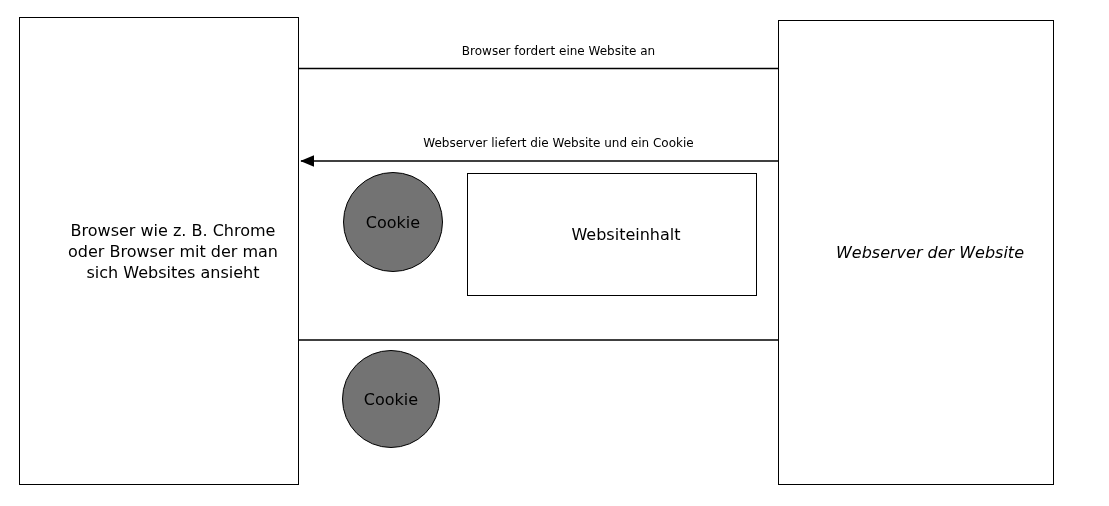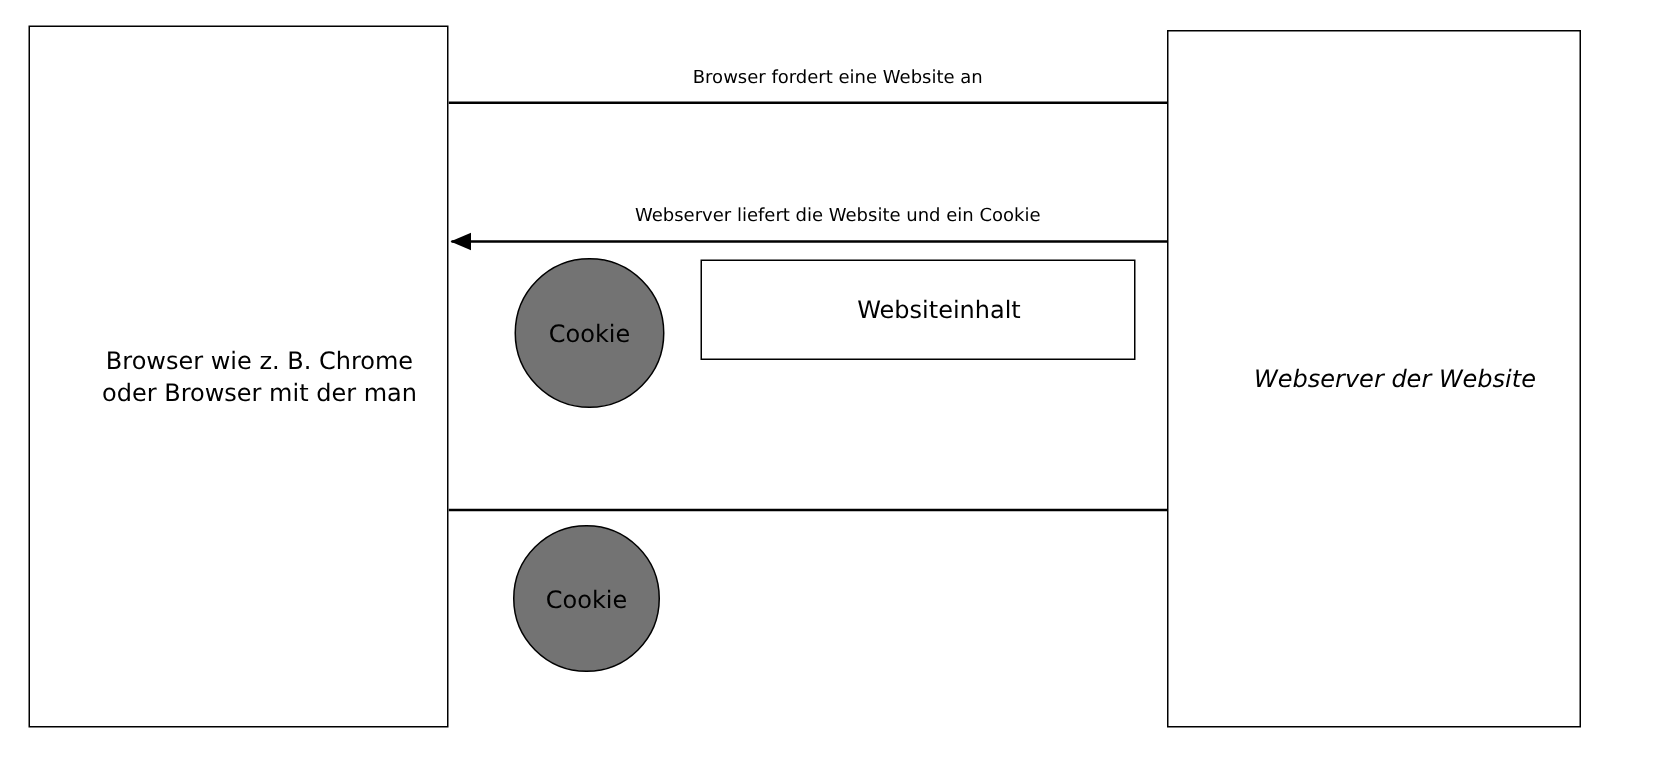--- a/index.html
+++ b/index.html
@@ -45,21 +45,21 @@
     left: 778px;
     top: 20px;
     width: 276px;
     height: 465px;
     font-style: italic;
   }
   .node-website-content {
     left: 467px;
     top: 173px;
     width: 290px;
-    height: 67px;
+    height: 123px;
   }
   .cookie {
     position: absolute;
     border: 1.3px solid #000000;
     border-radius: 50%;
     background: #737373;
     display: flex;
     align-items: center;
     justify-content: center;
     box-sizing: border-box;
@@ -106,20 +106,21 @@
     </defs>
     <line x1="299" y1="68.5" x2="816" y2="68.5" stroke="#000000" stroke-width="1.7" marker-end="url(#head)"></line>
     <line x1="818" y1="161" x2="301" y2="161" stroke="#000000" stroke-width="1.7" marker-end="url(#head)"></line>
     <line x1="299" y1="340" x2="816" y2="340" stroke="#000000" stroke-width="1.7" marker-end="url(#head)"></line>
   </svg>
 
   <div class="node node-browser">
     <div class="node-text">
       <div>Browser wie z. B. Chrome</div>
       <div>oder Browser mit der man</div>
+      <div>sich Websites ansieht</div>
     </div>
   </div>
 
   <div class="node node-webserver">
     <div class="node-text">Webserver der Website</div>
   </div>
 
   <div class="arrow-label arrow-label-1">Browser fordert eine Website an</div>
 
   <div class="arrow-label arrow-label-2">Webserver liefert die Website und ein Cookie</div>

